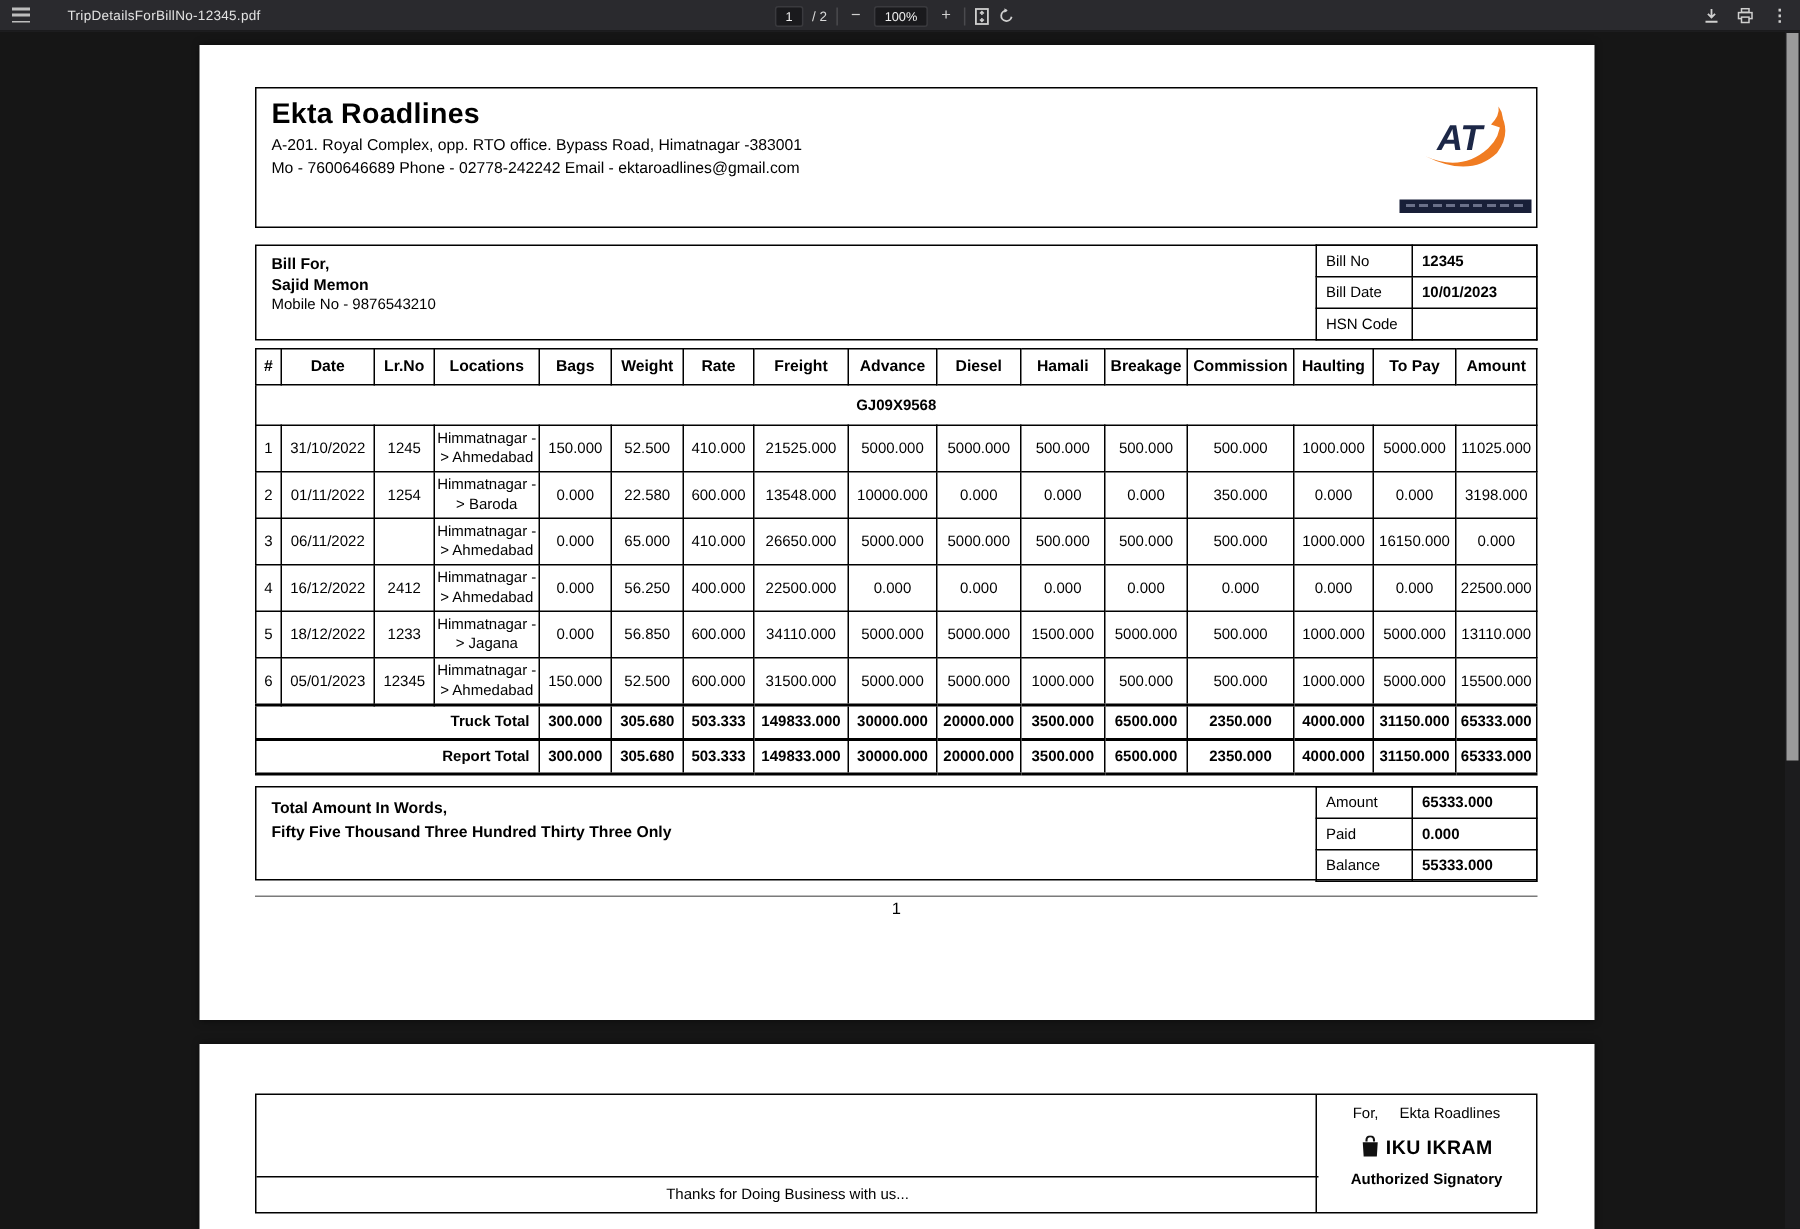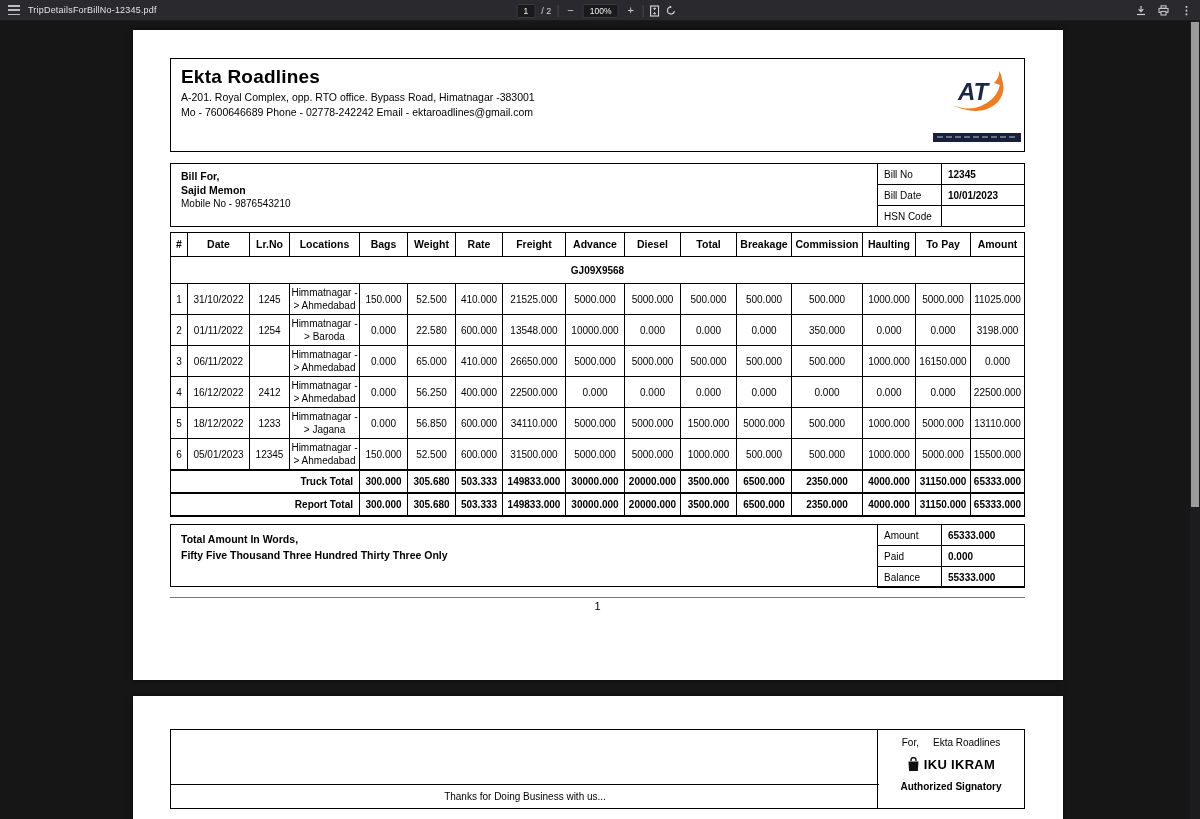--- a/index.html
+++ b/index.html
@@ -7,21 +7,21 @@
               font-family:"Liberation Sans", sans-serif; }
 
   
   .toolbar { position:absolute; left:0; top:0; width:1200px; height:21px;
              background:#2a2a2e; display:flex; align-items:center;
              color:#d9d9d9; font-size:9px; z-index:10;
              border-bottom:1px solid #1b1b1d; }
   .tb-left { display:flex; align-items:center; gap:8px; padding-left:8px; }
   .hamburger { width:12px; height:10px; display:flex; flex-direction:column; justify-content:space-between; cursor:pointer; }
   .hamburger span { display:block; height:1.5px; background:#bdbdbd; }
-  .tb-filename { color:#e3e3e3; letter-spacing:.2px; }
+  .tb-filename { color:#e3e3e3; letter-spacing:.2px;margin-left:17px; }
   .tb-center { position:absolute; left:50%; top:0; height:21px; transform:translateX(-52%);
                display:flex; align-items:center; gap:6px; }
   .tb-box { background:#1a1a1d; border:1px solid #3a3a3e; border-radius:2px;
             color:#f0f0f0; font-size:8.5px; padding:1px 6px; min-width:18px; text-align:center; }
   .tb-sep { width:1px; height:12px; background:#4a4a4e; }
   .tb-btn { color:#cfcfcf; font-size:11px; line-height:11px; padding:0 3px; cursor:pointer; }
   .tb-right { position:absolute; right:8px; top:0; height:21px; display:flex; align-items:center; gap:12px; }
   .tb-icon { display:flex; align-items:center; cursor:pointer; }
   .dots { color:#cfcfcf; font-size:11px; font-weight:bold; letter-spacing:0; }
 
@@ -213,21 +213,21 @@
             <th>#</th>
             <th>Date</th>
             <th>Lr.No</th>
             <th>Locations</th>
             <th>Bags</th>
             <th>Weight</th>
             <th>Rate</th>
             <th>Freight</th>
             <th>Advance</th>
             <th>Diesel</th>
-            <th>Total</th>
+            <th>Hamali</th>
             <th>Breakage</th>
             <th>Commission</th>
             <th>Haulting</th>
             <th>To Pay</th>
             <th>Amount</th>
           </tr>
         </thead>
       <tbody id="trip-body">
         <tr class="vehicle-row">
           <td colspan="16">GJ09X9568</td>

